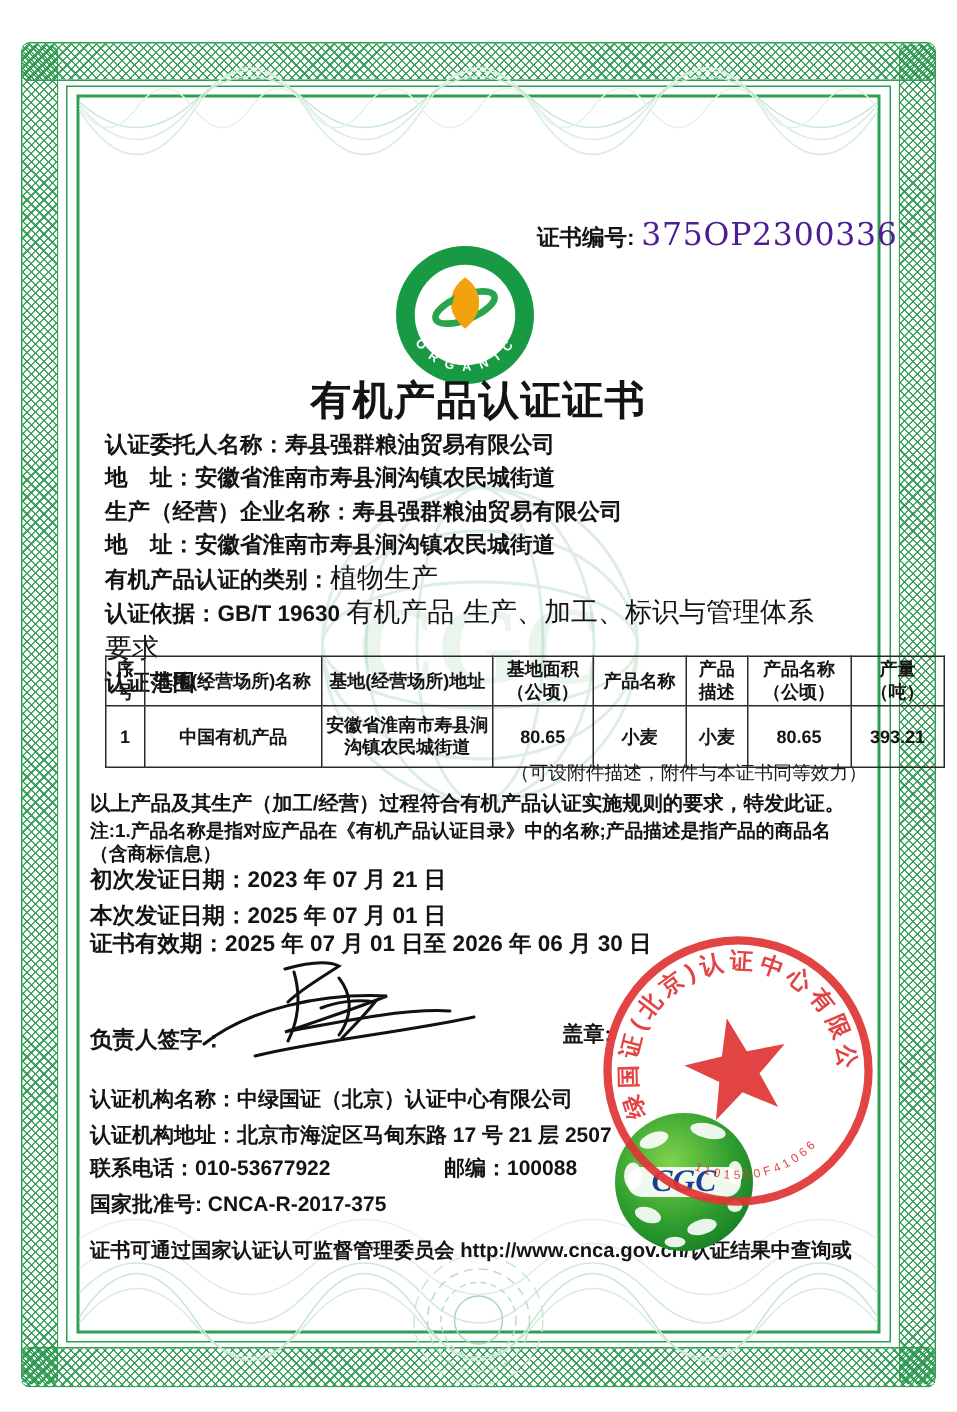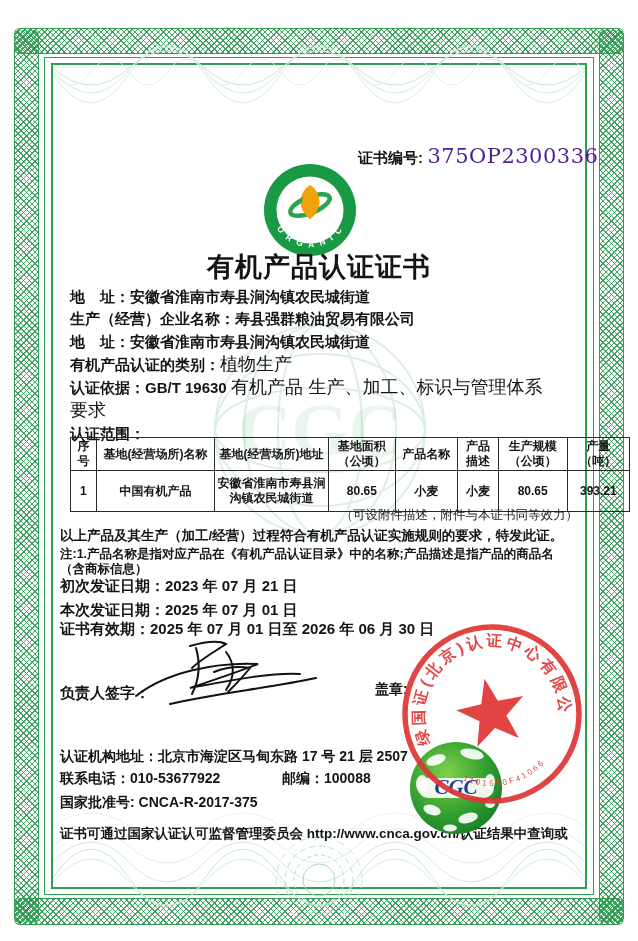--- a/index.html
+++ b/index.html
@@ -37,21 +37,21 @@
           font-size:12.5px;color:#1a1a1a;}
   .para1{top:527px;left:60px;font-size:13.5px;font-weight:700;white-space:nowrap;}
   .note1{top:546px;left:60px;font-size:12.5px;font-weight:600;white-space:nowrap;}
   .note2{top:561px;left:60px;font-size:12.5px;font-weight:600;}
   .dline{font-size:15px;font-weight:700;white-space:nowrap;}
   .d1{top:577px;left:60px;} .d2{top:601px;left:60px;} .d3{top:620px;left:60px;}
   .siglabel{top:684px;left:60px;font-size:15px;font-weight:700;}
   .seallabel{top:681px;left:375px;font-size:14px;font-weight:700;}
   .org{font-size:14px;font-weight:700;white-space:nowrap;}
   .o1{top:724px;left:60px;} .o2{top:748px;left:60px;} .o3{top:770px;left:60px;} .o4{top:794px;left:60px;}
-  .postcode{position:absolute;left:222px;top:0;}
+  .postcode{position:absolute;left:236px;top:0;}
   .footer{top:824px;left:60px;width:524px;font-size:13.5px;font-weight:700;line-height:20px;}
   .sig-svg{position:absolute;z-index:2;left:130px;top:638px;}
   .stamp-svg{position:absolute;z-index:3;left:397px;top:619px;opacity:.93;}
   .globe-svg{position:absolute;z-index:2;left:406px;top:738px;}
   .logo-svg{position:absolute;z-index:2;left:262px;top:162px;}
 </style>
 </head>
 <body>
 
 <div class="page">
@@ -110,20 +110,21 @@
   </svg>
 
   <div class="abs certno">
     <span class="lab">证书编号:</span>
     <span class="num">375OP2300336</span>
   </div>
 
   <div class="abs title">有机产品认证证书</div>
 
   <div class="abs info">
+    <div><span>认证委托人名称：</span><span>寿县强群粮油贸易有限公司</span></div>
     <div><span>地　址：</span><span>安徽省淮南市寿县涧沟镇农民城街道</span></div>
     <div><span>生产（经营）企业名称：</span><span>寿县强群粮油贸易有限公司</span></div>
     <div><span>地　址：</span><span>安徽省淮南市寿县涧沟镇农民城街道</span></div>
     <div><span>有机产品认证的类别：</span><span class="kai">植物生产</span></div>
     <div><span>认证依据：</span><span>GB/T 19630</span> <span class="kai">有机产品 生产、加工、标识与管理体系要求</span></div>
     <div><span>认证范围：</span></div>
   </div>
 
   <table class="certtable">
     <colgroup>
@@ -137,21 +138,21 @@
         <col style="width:58px">
     </colgroup>
     <tbody>
         <tr>
       <th>序号</th>
       <th>基地(经营场所)名称</th>
       <th>基地(经营场所)地址</th>
       <th>基地面积（公顷）</th>
       <th>产品名称</th>
       <th>产品描述</th>
-      <th>生产规模（公顷）</th>
+      <th>产品名称（公顷）</th>
       <th>产量（吨）</th>
     </tr>
     <tr>
       <td>1</td>
       <td>中国有机产品</td>
       <td class="addr">安徽省淮南市寿县涧沟镇农民城街道</td>
       <td>80.65</td>
       <td>小麦</td>
       <td>小麦</td>
       <td>80.65</td>
@@ -175,20 +176,21 @@
       <path d="M60,8 C74,4 88,2 96,6 C84,14 70,22 62,30"></path>
       <path d="M66,10 C70,24 70,40 62,56"></path>
       <path d="M96,14 C104,24 106,38 96,52 M84,34 C94,30 108,28 120,30 C112,40 104,48 98,54"></path>
       <path d="M6,58 C36,34 86,24 128,26 C108,34 78,44 60,50 C92,44 140,34 170,36"></path>
       <path d="M40,66 C80,56 140,50 186,40"></path>
     </g>
   </svg>
   <div class="abs siglabel">负责人签字：</div>
   <div class="abs seallabel">盖章:</div>
 
+  <div class="abs org o1"><span>认证机构名称：</span><span>中绿国证（北京）认证中心有限公司</span></div>
   <div class="abs org o2"><span>认证机构地址：</span><span>北京市海淀区马甸东路 17 号 21 层 2507</span></div>
   <div class="abs org o3">
     <span>联系电话：</span><span>010-53677922</span>
     <span class="postcode"><span>邮编：</span><span>100088</span></span>
   </div>
   <div class="abs org o4"><span>国家批准号:</span> <span>CNCA-R-2017-375</span></div>
 
   <div class="abs footer">
     <div>证书可通过国家认证认可监督管理委员会 http://www.cnca.gov.cn/认证结果中查询或</div>
   </div>

